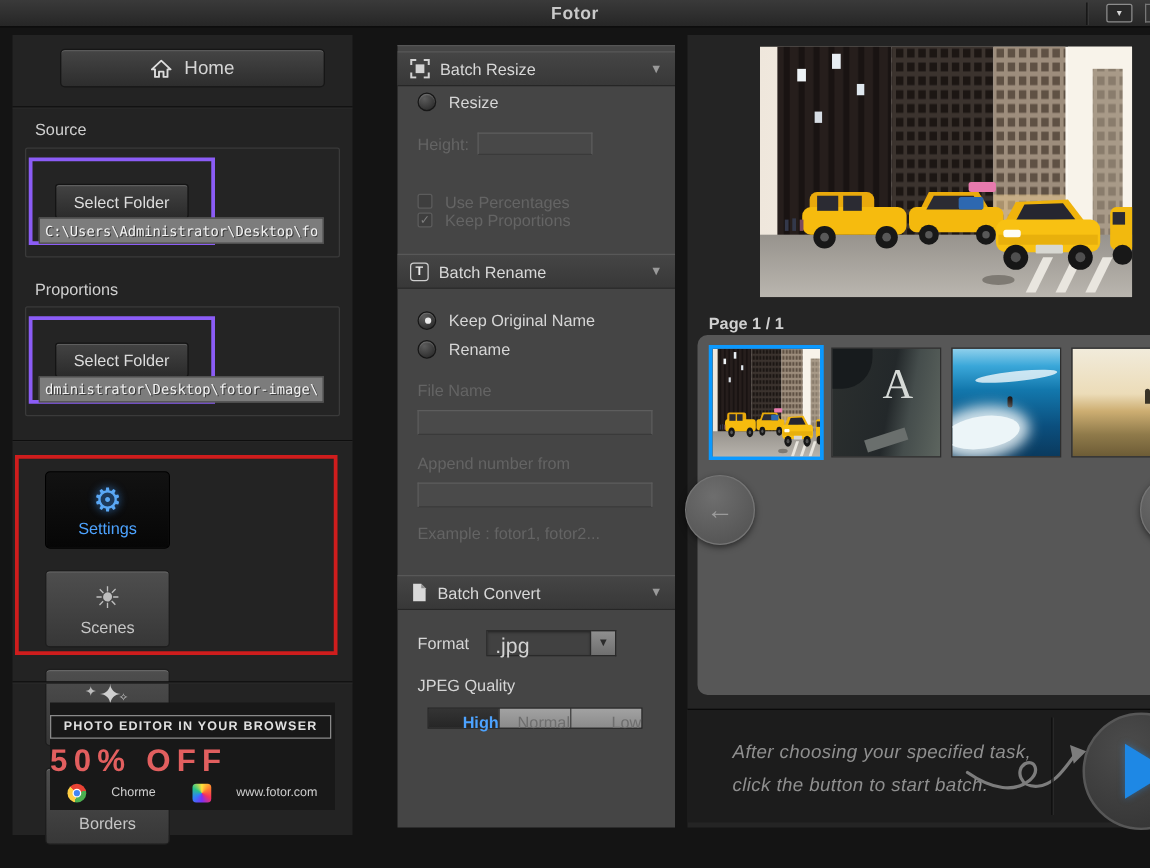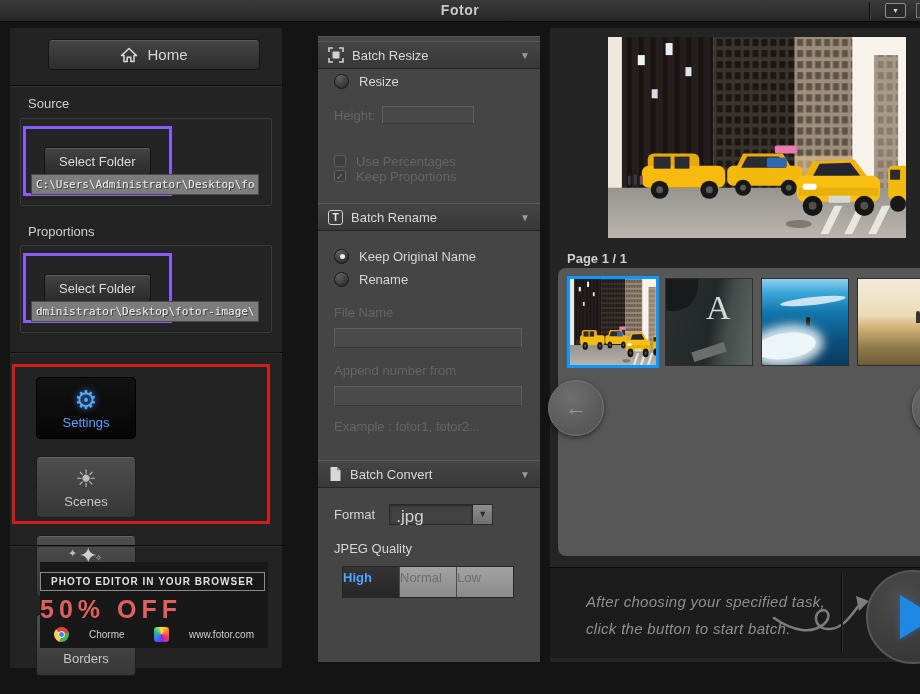--- a/index.html
+++ b/index.html
@@ -84,21 +84,21 @@
              margin-right:10px; font-size:10px; line-height:11px; text-align:center; color:#7e7e7e; flex:0 0 auto; }
   .resize-ic, .rename-ic, .convert-ic { flex:0 0 auto; display:flex; }
   .rename-box { width:15px; height:15px; border:1px solid #cfcfcf; border-radius:3px; font-size:10px; font-weight:bold;
              color:#ececec; text-align:center; line-height:13px; }
   .fmt-select { display:flex; margin-left:14px; }
   .fmt-value { width:84px; height:21px; background:#414141; border:1px solid #2a2a2a; box-shadow:inset 0 1px 2px rgba(0,0,0,.4);
              color:#d2d2d2; font-size:17px; padding:2px 6px; }
   .fmt-arrow { width:20px; height:21px; background:linear-gradient(#8f8f8f,#6f6f6f); border:1px solid #2a2a2a; border-left:none;
              color:#2c2c2c; font-size:9px; text-align:center; line-height:19px; cursor:pointer; }
   .seg { display:flex; margin-left:8px; border:1px solid #262626; width:172px; }
-  .seg .opt { flex:1; height:30px; text-align:left; line-height:22px; font-size:13px; cursor:pointer;
+  .seg .opt { flex:1; height:15px; text-align:right; line-height:22px; font-size:13px; cursor:pointer;
              background:linear-gradient(#a2a2a2,#8b8b8b); color:#6e6e6e; border-left:1px solid #4a4a4a; }
   .seg .opt:first-child { border-left:none; }
   .seg .opt.sel { background:linear-gradient(#343434,#262626); color:#4da3ff; font-weight:bold; }
 
   
   .right-panel { position:absolute; left:550px; top:28px; width:370px; height:634px; background:#242424; }
   .preview { position:absolute; left:58px; top:9px; width:298px; height:201px; overflow:hidden; background:#0c0c0c; }
   .page-ind { position:absolute; left:17px; top:223px; font-size:13px; color:#d0d0d0;font-weight:bold; }
   .thumb-wrap { position:absolute; left:8px; top:240px; right:0; height:288px; background:#575757; border-radius:8px 0 0 8px; }
   .thumb-row { position:absolute; left:11px; top:10px; display:flex; gap:8px; width:400px; }

